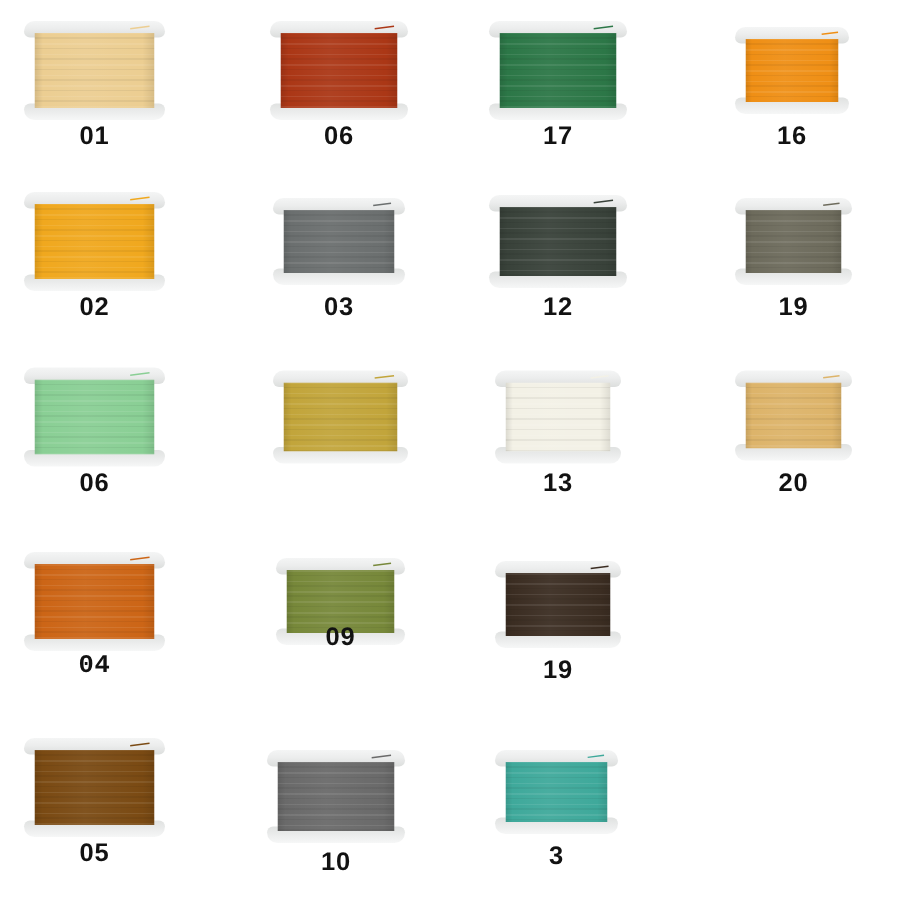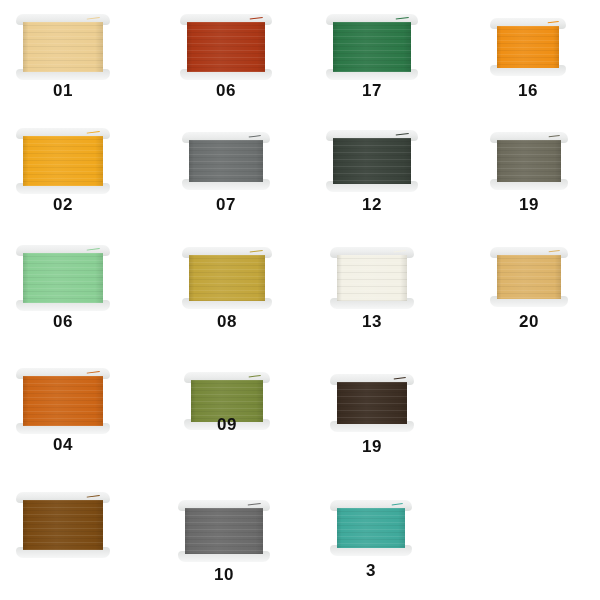--- a/index.html
+++ b/index.html
@@ -164,33 +164,34 @@
         <div class="flange top" style="height: 11px;"></div>
         <div class="flange bottom" style="height: 11px;"></div>
       </div>
       <div class="thread" style="inset: 8px 7px;">
         <div class="fill" style="background: rgb(204, 101, 22);"></div>
         <div class="grain"></div>
         <div class="shade"></div>
       </div>
       <div class="tail" style="border-top-color: rgb(204, 101, 22); top: 3px;"></div>
     </div>
-    <div class="label" style="left: 16px; width: 94px; top: 436px;">04</div>
+    <div class="label" style="left: 16px; width: 94px; top: 436px; font-family: Liberation Mono, monospace;">04</div>
     <div class="swatch" style="left: 16px; top: 492px; width: 94px; height: 66px;">
       <div class="bobbin">
         <div class="flange top" style="height: 11px;"></div>
         <div class="flange bottom" style="height: 11px;"></div>
       </div>
       <div class="thread" style="inset: 8px 7px;">
         <div class="fill" style="background: rgb(122, 74, 19);"></div>
         <div class="grain"></div>
         <div class="shade"></div>
       </div>
       <div class="tail" style="border-top-color: rgb(122, 74, 19); top: 3px;"></div>
     </div>
+    <div class="label" style="left: 16px; width: 94px; top: 560px;">05</div>
     <div class="swatch" style="left: 180px; top: 14px; width: 92px; height: 66px;">
       <div class="bobbin">
         <div class="flange top" style="height: 11px;"></div>
         <div class="flange bottom" style="height: 11px;"></div>
       </div>
       <div class="thread" style="inset: 8px 7px;">
         <div class="fill" style="background: rgb(171, 55, 22);"></div>
         <div class="grain"></div>
         <div class="shade"></div>
       </div>
@@ -202,34 +203,33 @@
         <div class="flange top" style="height: 11px;"></div>
         <div class="flange bottom" style="height: 11px;"></div>
       </div>
       <div class="thread" style="inset: 8px 7px;">
         <div class="fill" style="background: rgb(107, 111, 111);"></div>
         <div class="grain"></div>
         <div class="shade"></div>
       </div>
       <div class="tail" style="border-top-color: rgb(107, 111, 111); top: 3px;"></div>
     </div>
-    <div class="label" style="left: 182px; width: 88px; top: 196px;">07</div>
+    <div class="label" style="left: 182px; width: 88px; top: 196px;">03</div>
     <div class="swatch" style="left: 182px; top: 247px; width: 90px; height: 62px;">
       <div class="bobbin">
         <div class="flange top" style="height: 11px;"></div>
         <div class="flange bottom" style="height: 11px;"></div>
       </div>
       <div class="thread" style="inset: 8px 7px;">
         <div class="fill" style="background: rgb(194, 165, 59);"></div>
         <div class="grain"></div>
         <div class="shade"></div>
       </div>
       <div class="tail" style="border-top-color: rgb(194, 165, 59); top: 3px;"></div>
     </div>
-    <div class="label" style="left: 182px; width: 90px; top: 313px;">08</div>
     <div class="swatch" style="left: 184px; top: 372px; width: 86px; height: 58px;">
       <div class="bobbin">
         <div class="flange top" style="height: 11px;"></div>
         <div class="flange bottom" style="height: 11px;"></div>
       </div>
       <div class="thread" style="inset: 8px 7px;">
         <div class="fill" style="background: rgb(119, 136, 58);"></div>
         <div class="grain"></div>
         <div class="shade"></div>
       </div>

